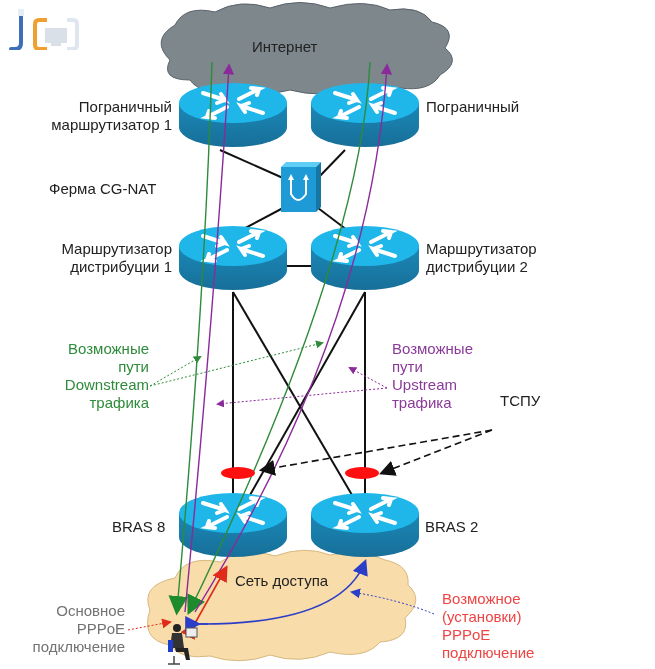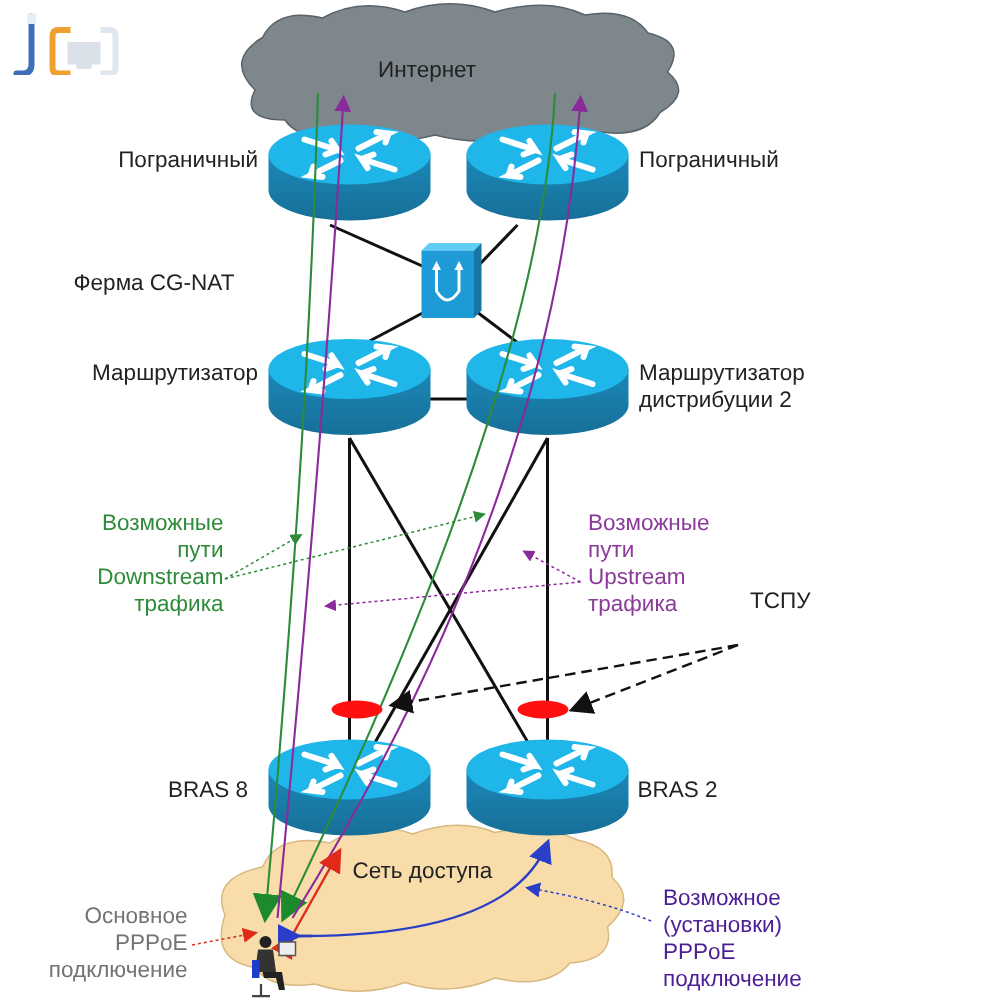--- a/index.html
+++ b/index.html
@@ -4,21 +4,21 @@
 <style>
   html, body { margin:0; padding:0; background:#ffffff; }
   body { width:655px; height:669px; overflow:hidden; position:relative;
          font-family:"Liberation Sans", sans-serif; }
   #stage { position:absolute; left:0; top:0; width:655px; height:669px; }
   .lbl { position:absolute; font-size:15px; line-height:18px; color:#222; white-space:nowrap; }
   .r { text-align:right; }
   .green { color:#2e8b3a; }
   .purple { color:#8b3a9a; }
   .red { color:#737373; }
-  .blue { color:#4c1d95; }
+  .blue { color:#ef4444; }
   .dark { color:#222; }
   .logo { position:absolute; left:5px; top:5px; width:75px; height:45px; }
 </style>
 </head>
 <body>
 
 <div id="stage">
 
   <svg class="logo" viewBox="0 0 75 45">
     <path d="M16 6 L16 38 Q16 44 10 44 L6 44" fill="none" stroke="#3e6fb8" stroke-width="4" stroke-linecap="round"></path>
@@ -179,27 +179,29 @@
       <line x1="174" y1="656" x2="174" y2="664" stroke="#444" stroke-width="1.5"></line>
       <line x1="168" y1="664" x2="180" y2="664" stroke="#444" stroke-width="1.5"></line>
     </g>
   </svg>
 
   <div class="lbl dark" style="left:252px;top:38px">Интернет</div>
   <div class="lbl dark" style="left:235px;top:572px">Сеть доступа</div>
 
   <div class="lbl r dark" style="right:483px;top:98px">
     <div>Пограничный</div>
+      <div>маршрутизатор 1</div>
   </div>
   <div class="lbl dark" style="left:426px;top:98px">
     <div>Пограничный</div>
   </div>
   <div class="lbl dark" style="left:49px;top:180px">Ферма CG-NAT</div>
   <div class="lbl r dark" style="right:483px;top:240px">
     <div>Маршрутизатор</div>
+      <div>дистрибуции 1</div>
   </div>
   <div class="lbl dark" style="left:426px;top:240px">
     <div>Маршрутизатор</div>
       <div>дистрибуции 2</div>
   </div>
   <div class="lbl dark" style="left:112px;top:518px">BRAS 8</div>
   <div class="lbl dark" style="left:425px;top:518px">BRAS 2</div>
 
   <div class="lbl r green" style="right:506px;top:340px">
     <div>Возможные</div>

